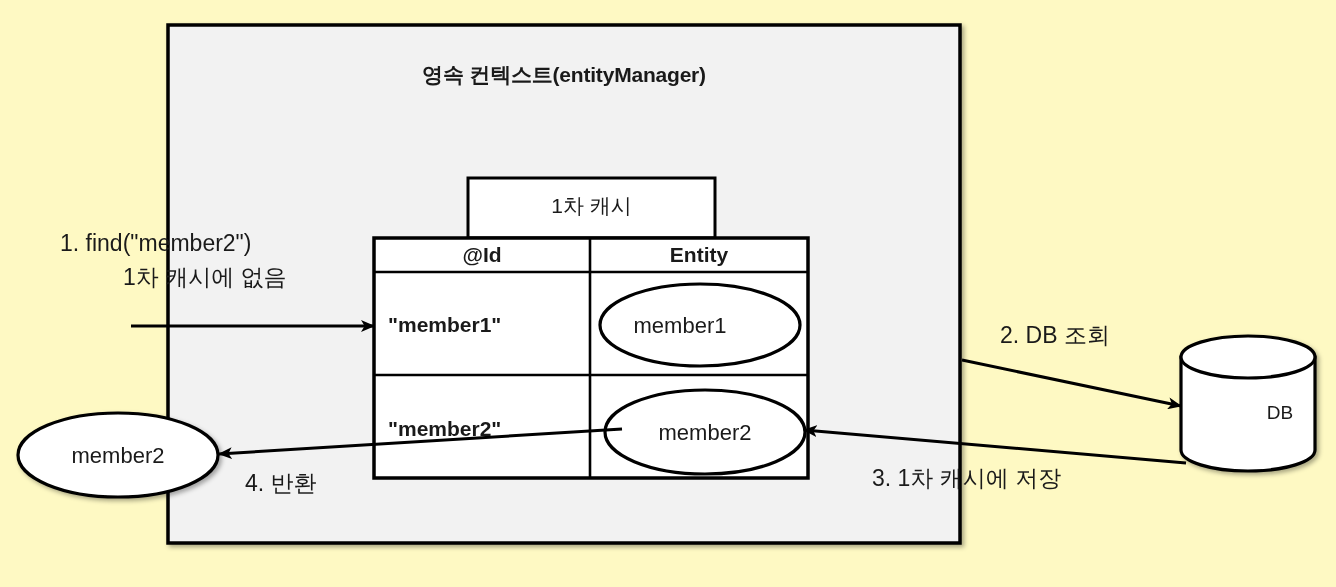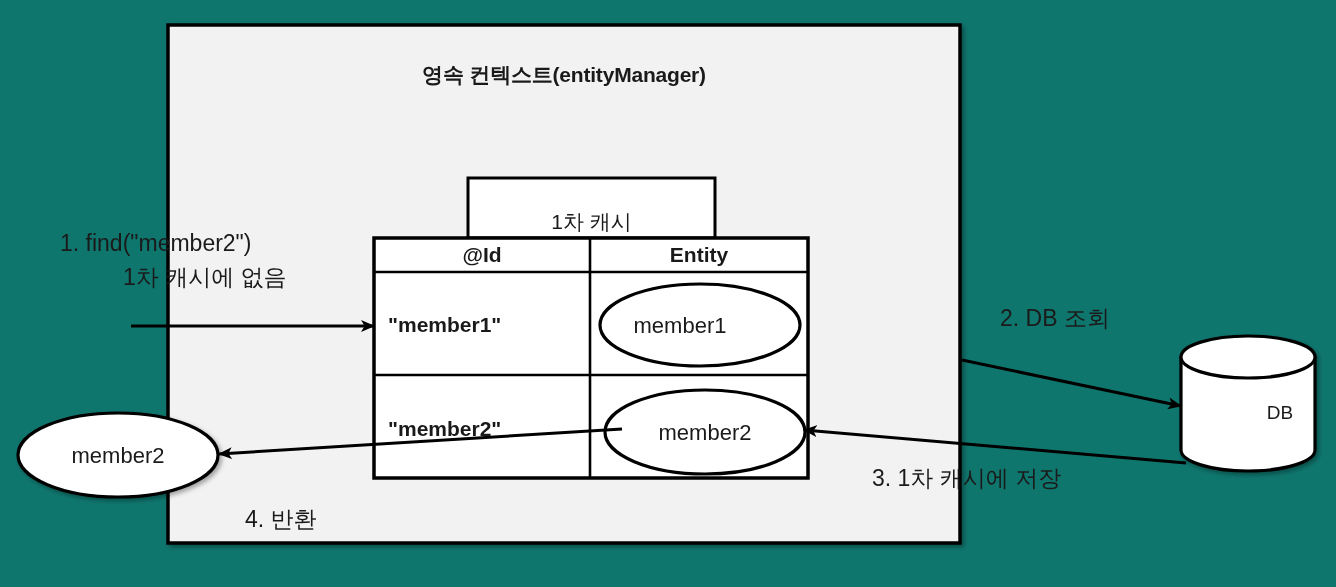--- a/index.html
+++ b/index.html
@@ -8,21 +8,21 @@
     padding: 0;
     background: #ffffff;
   }
   body {
     font-family: "Liberation Sans", "DejaVu Sans", sans-serif;
   }
   #canvas {
     position: relative;
     width: 1336px;
     height: 587px;
-    background: #0f766e;
+    background: #fef9c3;
     overflow: hidden;
   }
   svg.layer {
     position: absolute;
     left: 0;
     top: 0;
     width: 1336px;
     height: 587px;
   }
   .txt {
@@ -109,39 +109,39 @@
 
     <line x1="962" y1="360" x2="1181" y2="406" stroke="#000000" stroke-width="3" marker-end="url(#arrowhead)"></line>
 
     <line x1="1186" y1="463" x2="804" y2="430" stroke="#000000" stroke-width="3" marker-end="url(#arrowhead)"></line>
 
     <line x1="622" y1="429" x2="219" y2="454" stroke="#000000" stroke-width="3" marker-end="url(#arrowhead)"></line>
   </svg>
 
   <div class="txt ctx-title center" style="left:168px; top:63px; width:792px;">영속 컨텍스트(entityManager)</div>
 
-  <div class="txt cache-label center" style="left:468px; top:194px; width:247px;margin-top:16px;">1차 캐시</div>
+  <div class="txt cache-label center" style="left:468px; top:194px; width:247px;">1차 캐시</div>
 
   <div class="txt th center" style="left:374px; top:243px; width:216px;">@Id</div>
   <div class="txt th center" style="left:590px; top:243px; width:218px;">Entity</div>
 
   <div class="txt cell" style="left:388px; top:313px;">"member1"</div>
 
   <div class="txt ellipse-label center" style="left:600px; top:313px; width:160px;">member1</div>
 
   <div class="txt cell" style="left:388px; top:417px;">"member2"</div>
 
   <div class="txt ellipse-label center" style="left:605px; top:420px; width:200px;">member2</div>
 
   <div class="txt ellipse-label center" style="left:18px; top:443px; width:200px;">member2</div>
 
   <div class="txt db-label center" style="left:1181px; top:402px; width:134px;">DB</div>
 
   <div class="txt step" style="left:60px; top:230px;">1. find("member2")</div>
   <div class="txt step" style="left:92px; top:264px;margin-left:31px;">1차 캐시에 없음</div>
 
-  <div class="txt step" style="left:1000px; top:305px;">2. DB 조회</div>
+  <div class="txt step" style="left:1000px; top:322px;">2. DB 조회</div>
 
   <div class="txt step" style="left:872px; top:465px;text-align:center;">3. 1차 캐시에 저장</div>
 
-  <div class="txt step" style="left:245px; top:470px;margin-top:36px;">4. 반환</div>
+  <div class="txt step" style="left:245px; top:470px;">4. 반환</div>
 
 </div>
 
 </body></html>

